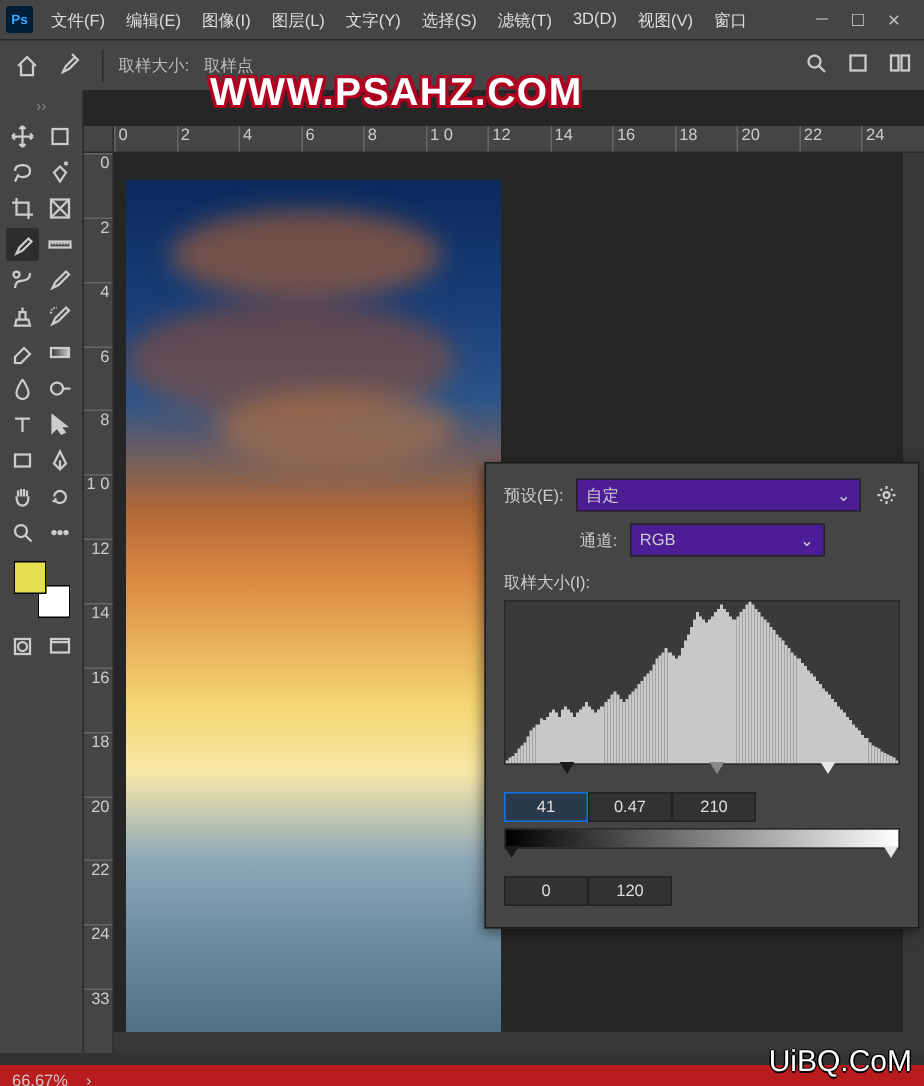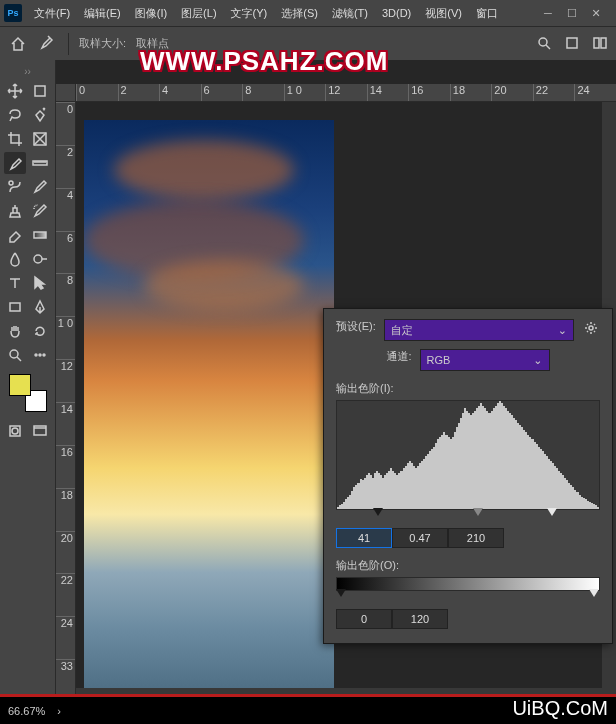--- a/index.html
+++ b/index.html
@@ -30,29 +30,29 @@
 .rulers-corner{position:absolute;top:24px;left:0;width:20px;height:18px;background:#454545;border-right:1px solid #2a2a2a;border-bottom:1px solid #2a2a2a}
 .ruler-h{position:absolute;top:24px;left:20px;right:0;height:18px;background:#454545;border-bottom:1px solid #2a2a2a;display:flex;color:#999;font-size:9px}
 .ruler-h span{flex:1;border-left:1px solid #666;padding-left:2px}
 .ruler-v{position:absolute;top:42px;left:0;bottom:0;width:20px;background:#454545;border-right:1px solid #2a2a2a;display:flex;flex-direction:column;color:#999;font-size:9px}
 .ruler-v span{flex:1;border-top:1px solid #666;text-align:right;padding-right:2px}
 .canvas-img{position:absolute;top:60px;left:28px;width:250px;height:580px;background:linear-gradient(180deg,#0a2a5e 0%,#1a3f7a 15%,#2a548a 25%,#b06838 38%,#d88540 45%,#f5d570 60%,#f8e8a8 68%,#8fa8b8 78%,#6a8aa0 88%,#4a6a80 100%);overflow:hidden}
 .cloud{position:absolute;border-radius:50%;filter:blur(8px)}
 .c1{top:20px;left:30px;width:180px;height:60px;background:rgba(180,100,50,0.6)}
 .c2{top:80px;left:0;width:220px;height:80px;background:rgba(160,80,40,0.5)}
 .c3{top:140px;left:60px;width:160px;height:50px;background:rgba(200,120,60,0.5)}
-.statusbar{position:absolute;bottom:0;left:0;right:0;height:30px;background:#000000;border-top:3px solid #b91c1c;display:flex;align-items:center;padding:0 8px;gap:12px;color:#999}
+.statusbar{position:absolute;bottom:0;left:0;right:0;height:14px;background:#b91c1c;border-top:7px solid #b91c1c;display:flex;align-items:center;padding:0 8px;gap:12px;color:#999}
 .watermark{position:absolute;top:46px;left:140px;font-size:26px;font-weight:900;color:#fff;text-shadow:-2px 0 #b00020,2px 0 #b00020,0 -2px #b00020,0 2px #b00020,-2px -2px #b00020,2px 2px #b00020,-2px 2px #b00020,2px -2px #b00020;letter-spacing:1px;z-index:50}
 .wm2{position:absolute;bottom:4px;right:8px;font-size:20px;font-weight:400;color:#fff;text-shadow:-1px 0 #000,1px 0 #000,0 -1px #000,0 1px #000;z-index:60}
 
 
 .dlg{position:absolute;right:3px;top:308px;width:290px;background:#454545;border:1px solid #1a1a1a;z-index:40;box-shadow:-2px 2px 8px rgba(0,0,0,0.5)}
 .dlg-title{height:30px;background:#454545;display:flex;align-items:center;padding:0 10px;font-size:12px;color:#ddd;border-bottom:1px solid #2a2a2a}
 .dlg-body{padding:10px 12px 14px}
-.dlg-row{display:flex;align-items:flex-start;margin-bottom:8px;gap:8px}
+.dlg-row{display:flex;align-items:center;margin-bottom:8px;gap:8px}
 .dlg-label{color:#ccc}
 .dlg-select{flex:1;height:22px;background:#4c1d95;border:1px solid #222;color:#ddd;padding:0 6px;display:flex;align-items:center;justify-content:space-between}
 .dlg-gear{width:18px;height:18px;display:flex;align-items:center;justify-content:center;color:#bbb}
 .histogram{width:100%;height:110px;background:#3a3a3a;border:1px solid #2a2a2a;position:relative;margin-top:4px;overflow:hidden}
 .hist-bars{position:absolute;bottom:0;left:0;right:0;height:100%;display:flex;align-items:flex-end}
 .hist-bars div{flex:1;background:#c8c8c8}
 .slider-track{height:14px;position:relative;margin-top:-2px}
 .tri{position:absolute;width:0;height:0;border-left:5px solid transparent;border-right:5px solid transparent;top:0}
 .tri-b{border-top:8px solid #1a1a1a}
 .tri-g{border-top:8px solid #888}
@@ -364,21 +364,21 @@
           </svg>
         </div>
     </div>
     <div class="dlg-row" style="justify-content:center">
       <span class="dlg-label">通道:</span>
       <div class="dlg-select" style="flex:0 0 130px">
         <span>RGB</span>
         <span>⌄</span>
       </div>
     </div>
-    <div class="section-label">输出色阶(I):</div>
+    <div class="section-label">取样大小(I):</div>
     <div class="histogram">
       <div class="hist-bars" id="hist">
           <div style="height: 2.22222%;"></div>
           <div style="height: 3.33333%;"></div>
           <div style="height: 4.44444%;"></div>
           <div style="height: 6.66667%;"></div>
           <div style="height: 8.88889%;"></div>
           <div style="height: 11.1111%;"></div>
           <div style="height: 13.3333%;"></div>
           <div style="height: 16.6667%;"></div>
@@ -507,21 +507,20 @@
     <div class="slider-track">
       <div class="tri tri-b" style="left:14%"></div>
       <div class="tri tri-g" style="left:52%"></div>
       <div class="tri tri-w" style="left:80%"></div>
     </div>
     <div class="val-row">
       <div class="val-box sel">41</div>
       <div class="val-box">0.47</div>
       <div class="val-box">210</div>
     </div>
-    <div class="section-label">输出色阶(O):</div>
     <div class="grad"></div>
     <div class="slider-track">
       <div class="tri tri-b" style="left:0%"></div>
       <div class="tri tri-w" style="left:96%"></div>
     </div>
     <div class="val-row">
       <div class="val-box">0</div>
       <div class="val-box">120</div>
     </div>
   </div>

